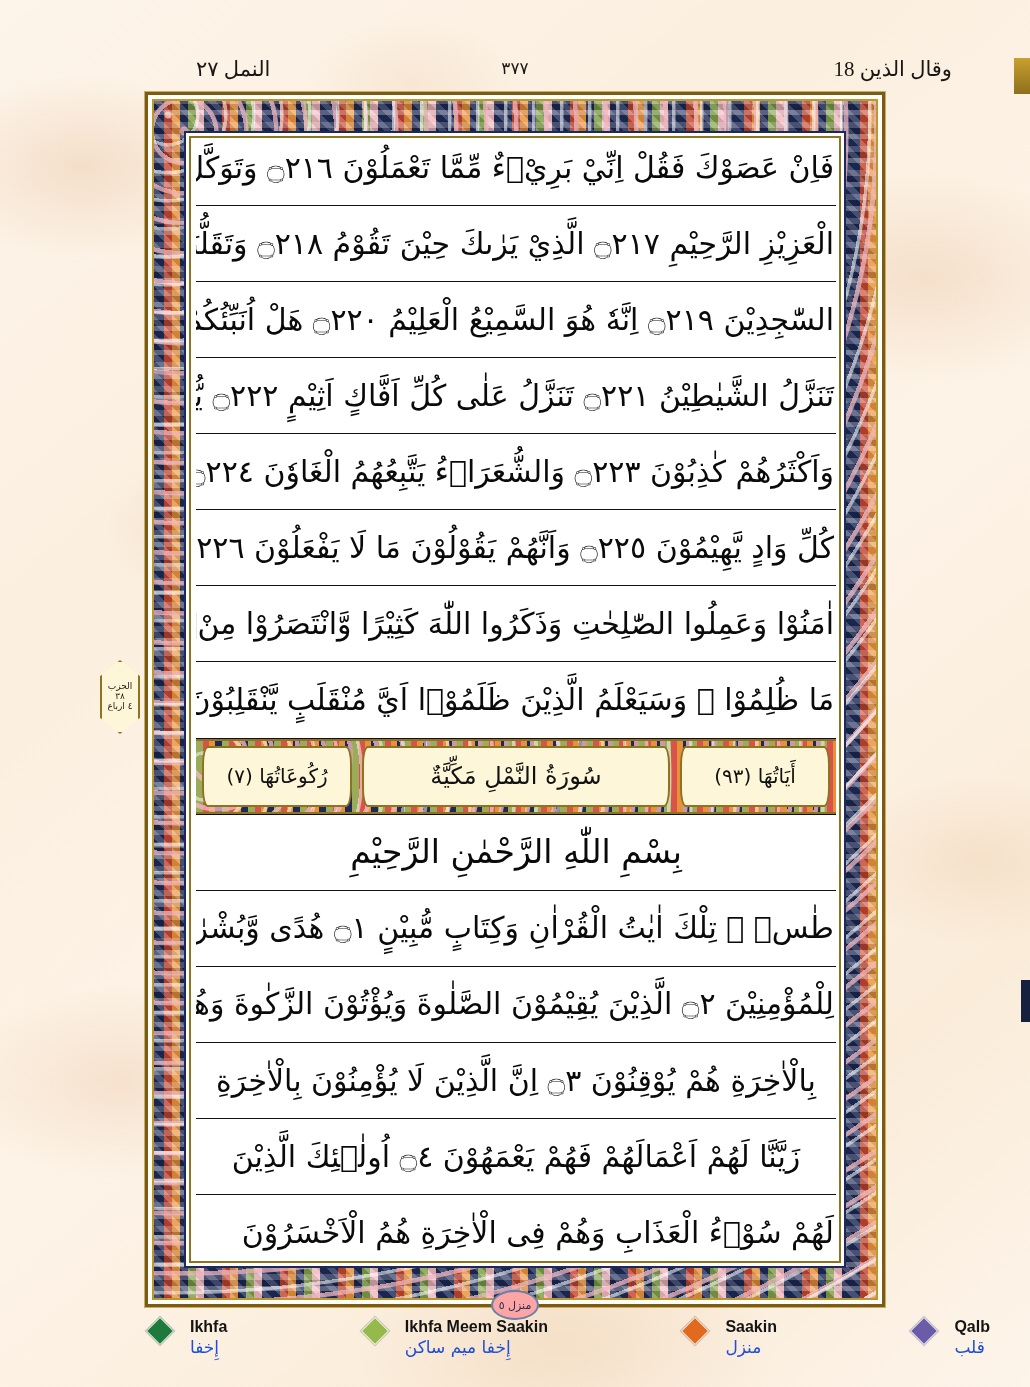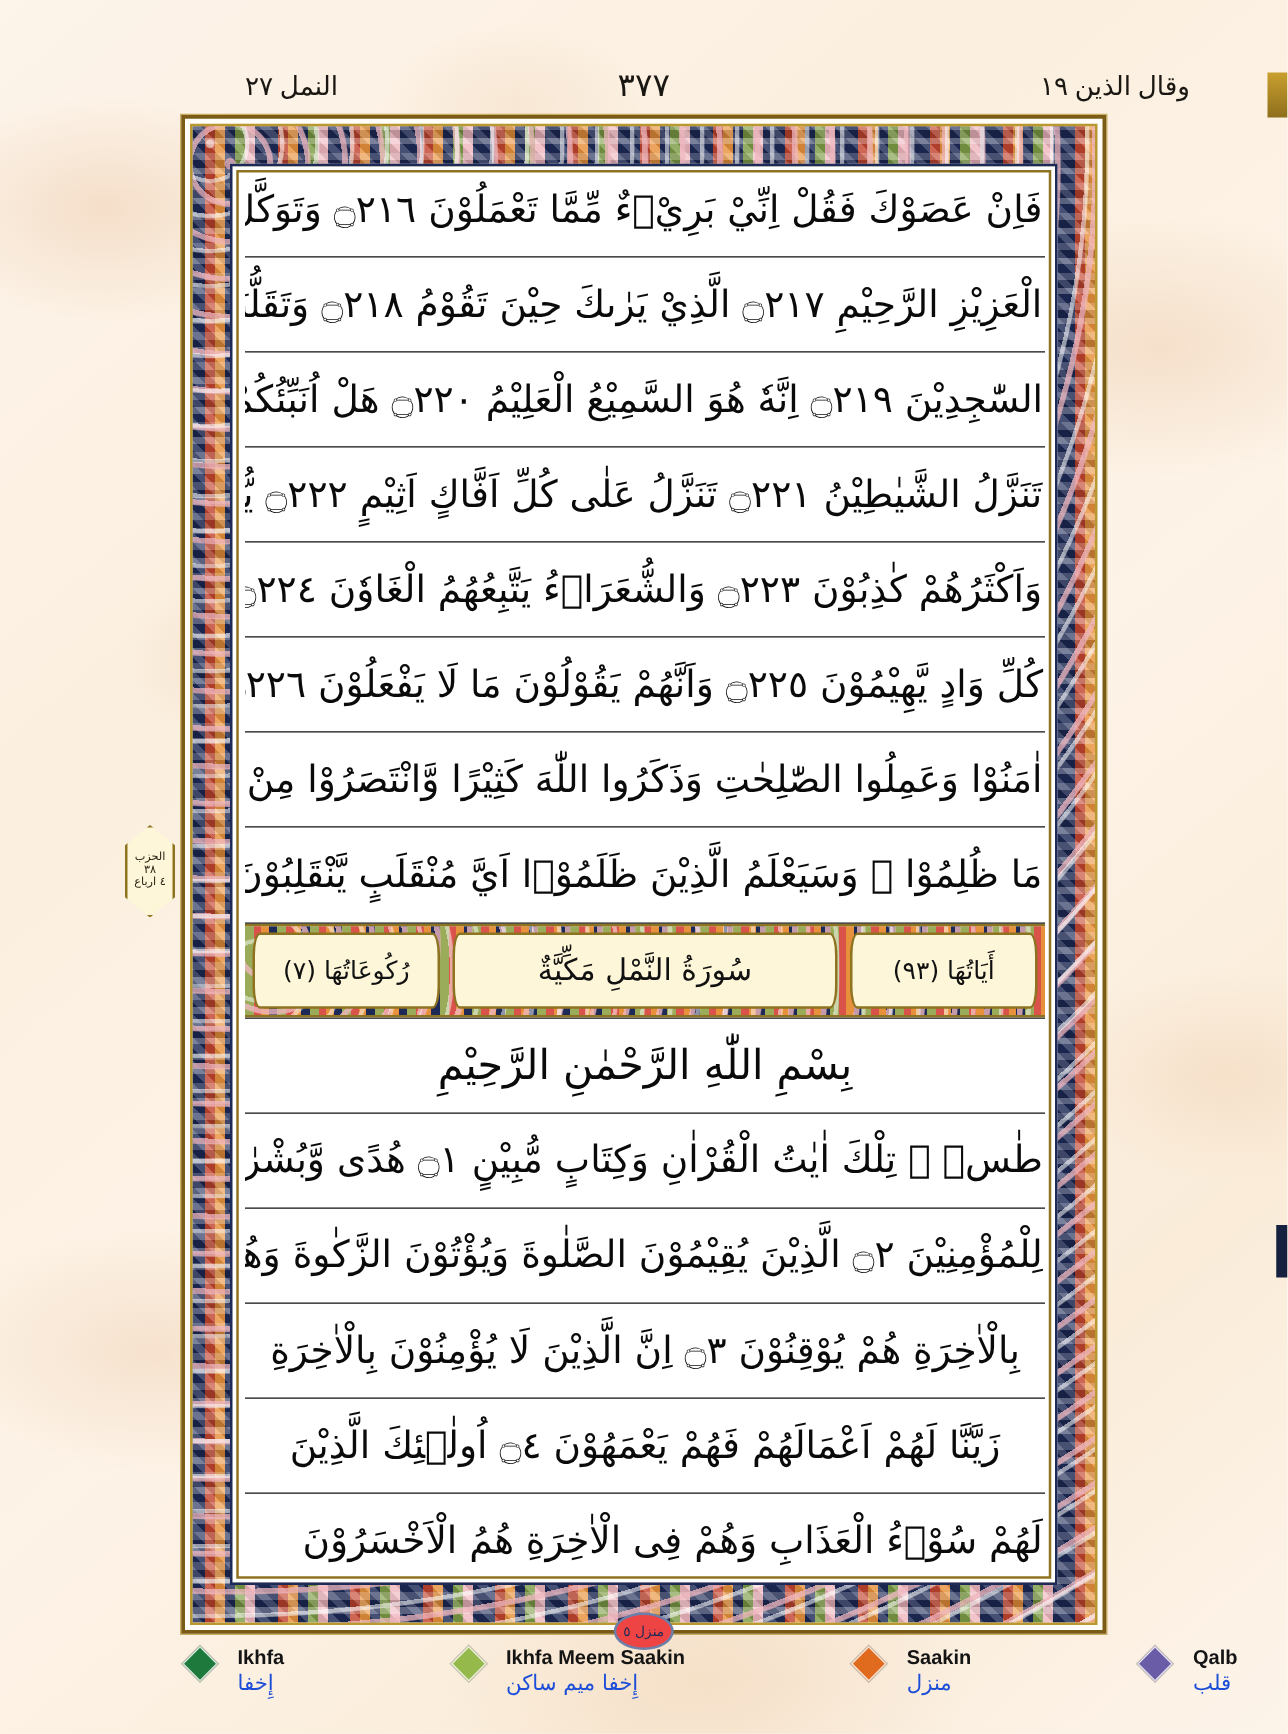--- a/index.html
+++ b/index.html
@@ -41,21 +41,21 @@
     color: #1a1713;
     direction: rtl;
     white-space: nowrap;
     line-height: 30px;
   }
   .hdr-surah { left: 196px; }
   .hdr-juz   { right: 78px; }
   .hdr-page  {
     left: 0; right: 0;
     text-align: center;
-    font-size: 26px;
+    font-size: 17px;
     letter-spacing: 1px;
   }
 
   
   .edge-tab {
     position: absolute;
     right: 0; top: 58px;
     width: 16px; height: 36px;
     background: linear-gradient(180deg,#c9a02e,#8e6f1d);
   }
@@ -225,21 +225,21 @@
     text-align: center;
     direction: rtl;
   }
 
   
   .manzil {
     position: absolute;
     left: 50%; transform: translateX(-50%);
     top: 1290px;
     width: 48px; height: 30px;
-    background: #ef4444;
+    background: #fca5a5;
     border: 2px solid #6b7fa8;
     border-radius: 50%;
     display: flex;
     align-items: center;
     justify-content: center;
     z-index: 5;
   }
   .manzil span {
     font-family: "DejaVu Sans", "Liberation Serif", serif;
     font-size: 11px;
@@ -292,21 +292,21 @@
 <body>
 
 <div class="paper"></div>
 
 <div class="edge-tab"></div>
 <div class="edge-mark"></div>
 
 <div class="page-header">
   <div class="hdr-item hdr-surah">النمل ٢٧</div>
   <div class="hdr-item hdr-page">٣٧٧</div>
-  <div class="hdr-item hdr-juz">وقال الذين ١٩</div>
+  <div class="hdr-item hdr-juz">وقال الذين 18</div>
 </div>
 
 <div class="frame-outer">
   <div class="frame-band"></div>
   <div class="frame-inner-rule"></div>
 </div>
 
 <div class="hizb-medallion">
   <div class="hz">الحزب<br>٣٨<br>٤ ارباع</div>
 </div>

